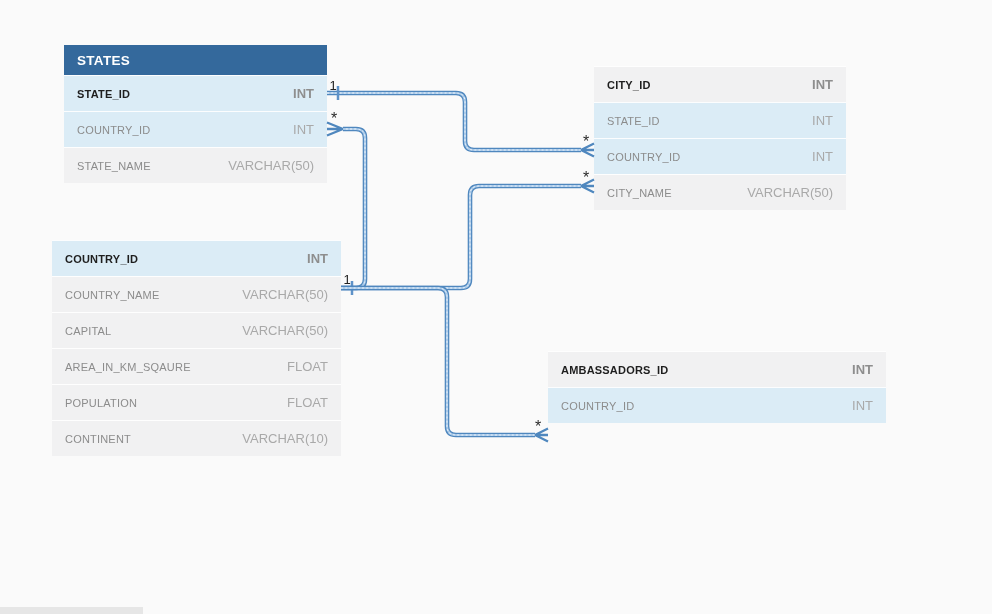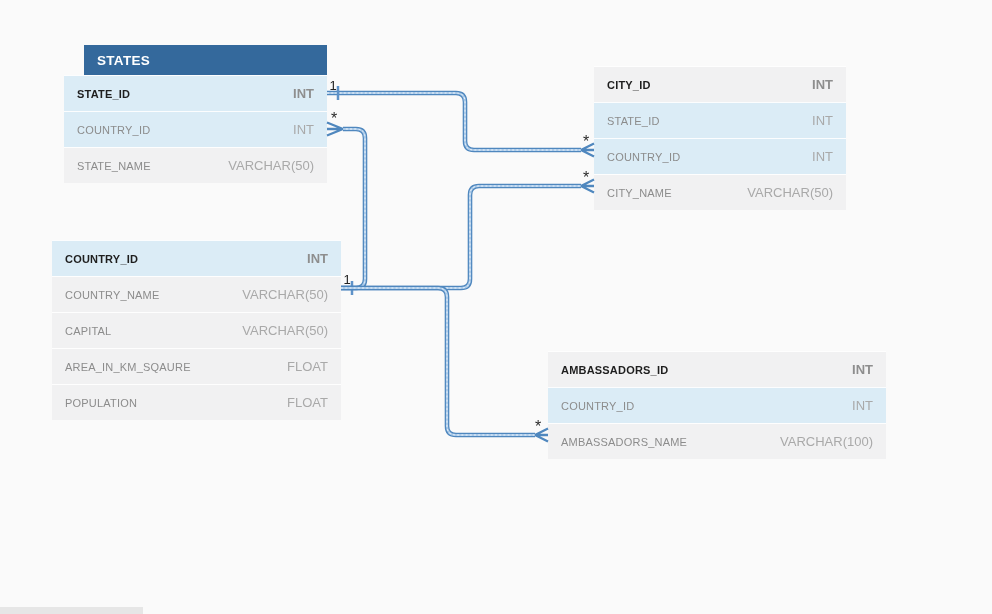--- a/index.html
+++ b/index.html
@@ -5,21 +5,20 @@
   html,body{margin:0;padding:0;}
   #canvas{
     position:relative;width:992px;height:614px;background:#fafafa;overflow:hidden;
     font-family:"Liberation Sans","DejaVu Sans",sans-serif;
   }
   .db-table{position:absolute;}
   .db-table .thead{
     background:#34699c;color:#ffffff;font-weight:bold;font-size:13.5px;
     height:30px;line-height:31px;padding:0 13px;letter-spacing:.3px;
     box-sizing:border-box;
-    margin-left:20px;
   }
   .db-table .row{
     height:36px;box-sizing:border-box;display:flex;align-items:center;
     justify-content:space-between;padding:0 13px;background:#f1f1f2;
     border-top:1px solid rgba(255,255,255,.9);
   }
   .db-table .row.hl{background:#dbecf6;}
   .col-name{font-size:11px;color:#8c8c8c;letter-spacing:.2px;white-space:nowrap;}
   .col-name.pk{color:#1e1e1e;font-weight:bold;}
   .col-type{font-size:13px;color:#a9a9a9;white-space:nowrap;padding-left:18px;}
@@ -88,34 +87,34 @@
       <span class="col-type">VARCHAR(50)</span>
     </div>
     <div class="row">
       <span class="col-name">AREA_IN_KM_SQAURE</span>
       <span class="col-type">FLOAT</span>
     </div>
     <div class="row">
       <span class="col-name">POPULATION</span>
       <span class="col-type">FLOAT</span>
     </div>
+    <div class="row">
+      <span class="col-name">CONTINENT</span>
+      <span class="col-type">VARCHAR(10)</span>
+    </div>
   </div>
 
   <div class="db-table" style="left:548px;top:351px;width:338px">
     <div class="row">
       <span class="col-name pk">AMBASSADORS_ID</span>
       <span class="col-type pk">INT</span>
     </div>
     <div class="row hl">
       <span class="col-name">COUNTRY_ID</span>
       <span class="col-type">INT</span>
-    </div>
-    <div class="row">
-      <span class="col-name">AMBASSADORS_NAME</span>
-      <span class="col-type">VARCHAR(100)</span>
     </div>
   </div>
 
   <svg id="rel-layer" width="992" height="614" viewBox="0 0 992 614">
 
     <g>
       <path class="pipe-outer" d="M 327 93 L 456 93 Q 465 93 465 102 L 465 141 Q 465 150 474 150 L 581 150"></path>
       <path class="pipe-mid" d="M 327 93 L 456 93 Q 465 93 465 102 L 465 141 Q 465 150 474 150 L 581 150"></path>
       <path class="pipe-core" d="M 327 93 L 456 93 Q 465 93 465 102 L 465 141 Q 465 150 474 150 L 581 150"></path>
       <path class="one-tick" d="M 338 86 L 338 100"></path>

